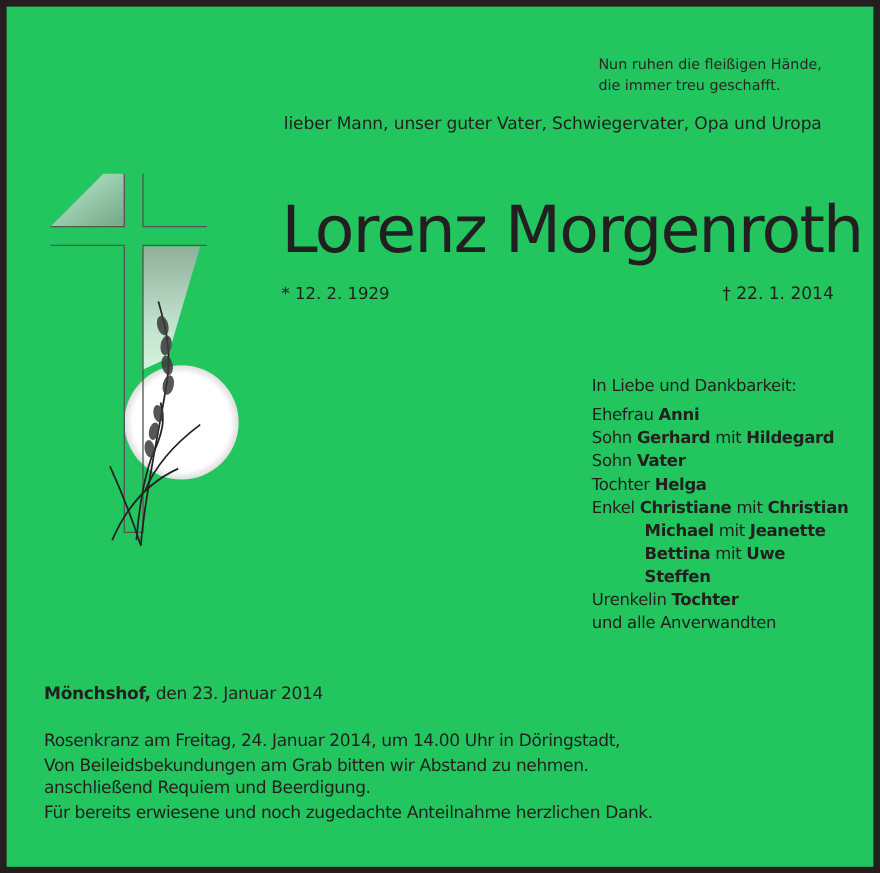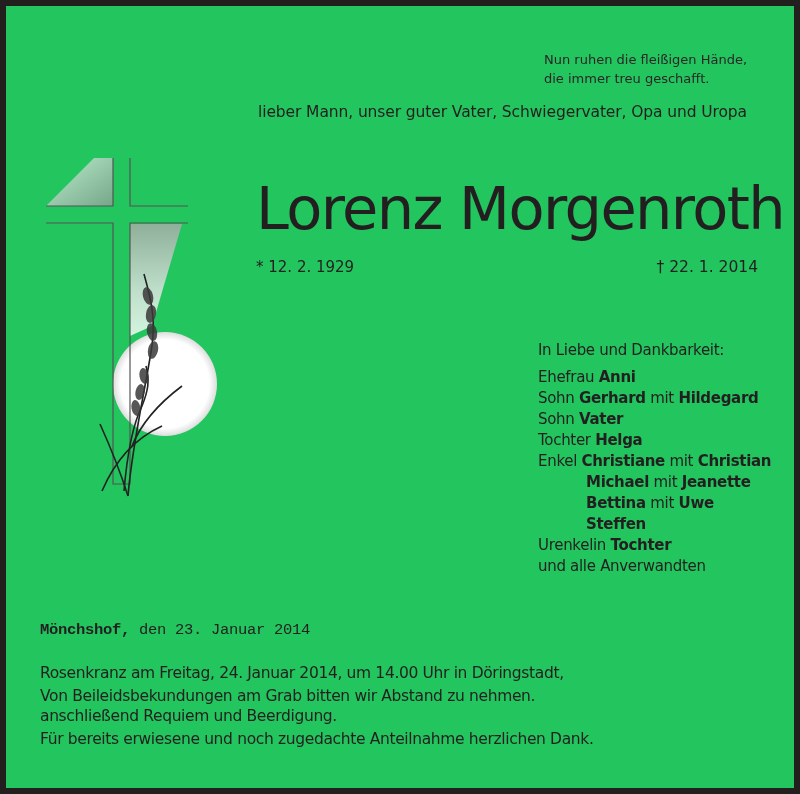--- a/index.html
+++ b/index.html
@@ -9,21 +9,21 @@
   .abs { position:absolute; white-space:nowrap; }
   .motto { left:538px; top:44px; font-size:13px; line-height:19px; color:#2a2627; }
   .intro { left:252px; top:96px; font-size:15.5px; line-height:21px; letter-spacing:-0.1px; }
   .name { left:250px; top:168px; font-size:59px; line-height:70px; font-weight:normal; letter-spacing:-1.6px; color:#231f20; }
   .born { left:250px; top:252px; font-size:15px; }
   .died { right:36px; top:252px; font-size:15.5px; }
   .family { left:532px; top:334px; font-size:15px; line-height:21px; letter-spacing:-0.3px; }
   .family b { font-weight:bold; }
   .family .thanks { margin-bottom:6px; }
   .family .indent { padding-left:48px; }
-  .place { left:34px; top:615px; font-size:15.5px; letter-spacing:-0.3px;font-family:Liberation Mono, monospace; }
+  .place { left:34px; top:615px; font-size:15.5px; letter-spacing:-0.3px; }
   .notes { left:34px; top:656px; font-size:15.5px; line-height:23px; letter-spacing:-0.35px; }
   .art { position:absolute; left:26px; top:140px; width:200px; height:360px; }
 </style>
 </head>
 <body>
 
 <div class="page">
 
   <div class="abs motto">
     <div>Nun ruhen die fleißigen Hände,</div>

